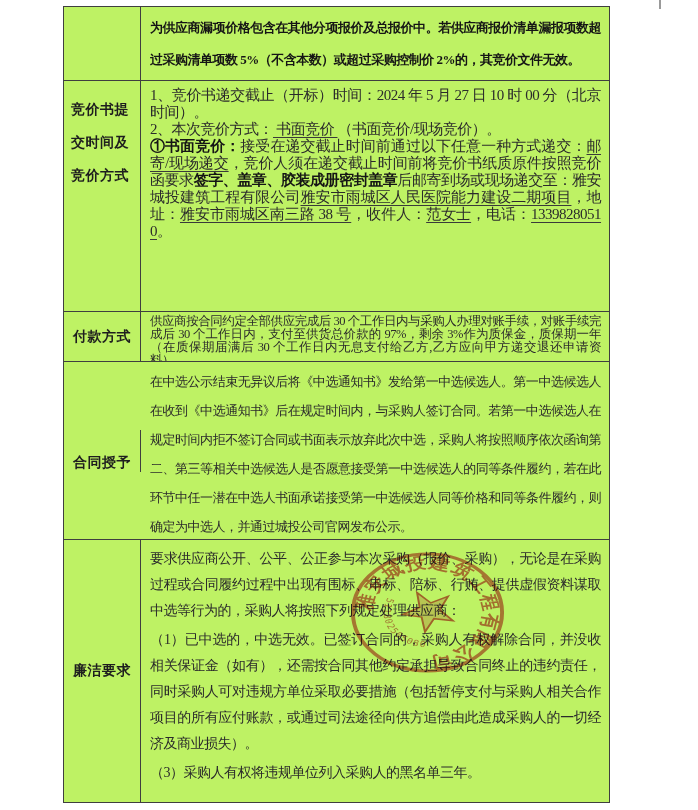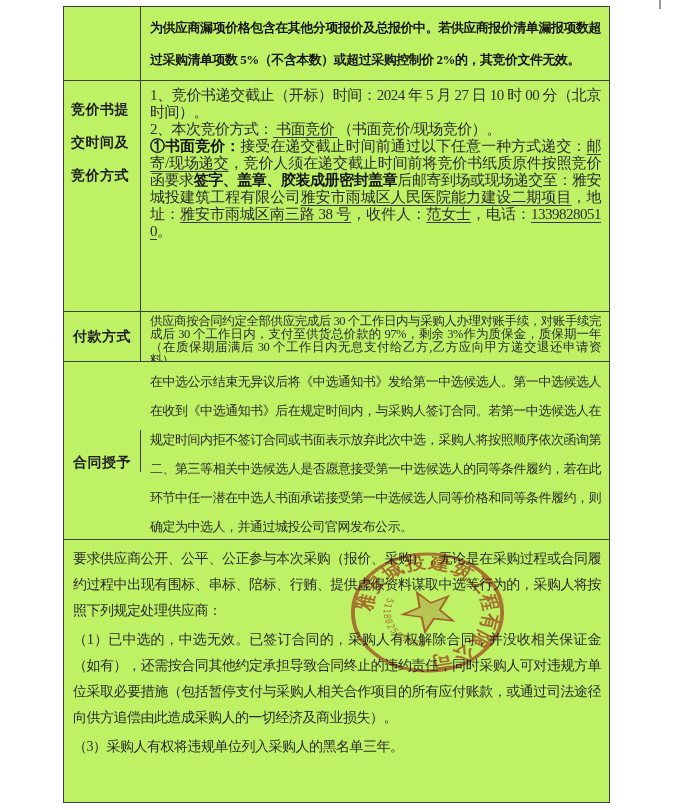--- a/index.html
+++ b/index.html
@@ -107,20 +107,21 @@
   </div>
 
   <div class="row r4">
     <div class="hcell">合同授予</div>
     <div class="ccell">
         <p class="para"><span>在中选公示结束无异议后将《中选通知书》发给第一中选候选人。第一中选候选人在收到《中选通知书》后在规定时间内，与采购人签订合同。若第一中选候选人在规定时间内拒不签订合同或书面表示放弃此次中选，采购人将按照顺序依次函询第二、第三等相关中选候选人是否愿意接受第一中选候选人的同等条件履约，若在此环节中任一潜在中选人书面承诺接受第一中选候选人同等价格和同等条件履约，则确定为中选人，并通过城投公司官网发布公示。</span></p>
       </div>
   </div>
 
   <div class="row r5">
+    <div class="hcell">廉洁要求</div>
     <div class="ccell">
         <p class="para"><span>要求供应商公开、公平、公正参与本次采购（报价、采购），无论是在采购过程或合同履约过程中出现有围标、串标、陪标、行贿、提供虚假资料谋取中选等行为的，采购人将按照下列规定处理供应商：</span></p>
         <p class="para"><span>（1）已中选的，中选无效。已签订合同的，采购人有权解除合同，并没收相关保证金（如有），还需按合同其他约定承担导致合同终止的违约责任，同时采购人可对违规方单位采取必要措施（包括暂停支付与采购人相关合作项目的所有应付账款，或通过司法途径向供方追偿由此造成采购人的一切经济及商业损失）。</span></p>
         <p class="para"><span>（3）采购人有权将违规单位列入采购人的黑名单三年。</span></p>
       </div>
   </div>
 
 </div>
 
 <div class="stamp">

